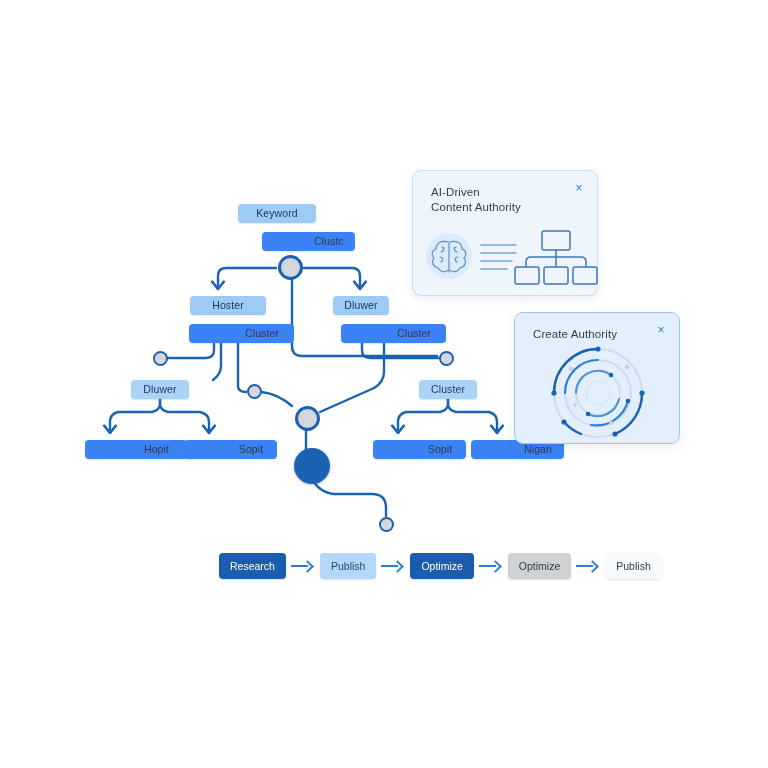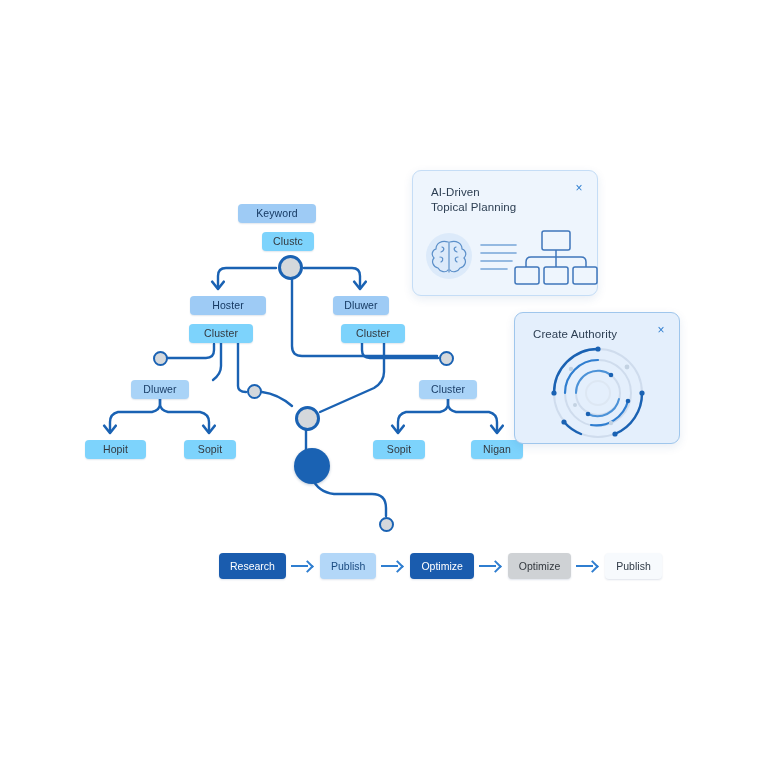--- a/index.html
+++ b/index.html
@@ -31,21 +31,21 @@
     line-height: 19px;
     border-radius: 4px;
     font-size: 10.5px;
     text-align: center;
     white-space: nowrap;
     letter-spacing: .1px;
     box-shadow: 0 1px 1.5px rgba(25,60,110,.13);
     z-index: 6;
   }
   .pill.blue   { background: #9ecbf5; color: #163a63; }
-  .pill.gray   { background: #7dd3fc; color: #33383e; }
+  .pill.gray   { background: #3b82f6; color: #33383e; padding-left: 41px; }
   .pill.lblue  { background: #a9d3f7; color: #1a3e68; }
 
   
   .node {
     position: absolute;
     border-radius: 50%;
     background: #d4d8dc;
     border: 3px solid #1a62b3;
     box-sizing: border-box;
     z-index: 7;
@@ -206,21 +206,21 @@
   <div class="pill lblue" style="left:131px; top:380px; width:58px;">Dluwer</div>
   <div class="pill lblue" style="left:419px; top:380px; width:58px;">Cluster</div>
 
   <div class="pill gray" style="left:85px;  top:440px; width:61px;">Hopit</div>
   <div class="pill gray" style="left:184px; top:440px; width:52px;">Sopit</div>
   <div class="pill gray" style="left:373px; top:440px; width:52px;">Sopit</div>
   <div class="pill gray" style="left:471px; top:440px; width:52px;">Nigan</div>
 
   <div class="card" id="card-ai">
     <div class="card-title">AI-Driven
-Topical Planning</div>
+Content Authority</div>
     <div class="card-close">×</div>
 
     <svg width="186" height="70" style="position:absolute;left:0;top:52px;">
 
       <circle cx="36" cy="33" r="23" fill="#dceafa"></circle>
       <g fill="none" stroke="#5b8fc9" stroke-width="1.2" stroke-linecap="round">
         <path d="M36,19 V49"></path>
         <path d="M35,19 C29,17 23,20 23,26 C19,27 18,32 21,35 C18,38 20,44 25,45 C27,49 33,50 35,47"></path>
         <path d="M37,19 C43,17 49,20 49,26 C53,27 54,32 51,35 C54,38 52,44 47,45 C45,49 39,50 37,47"></path>
         <path d="M29,24 C32,25 31,28 28,29"></path>

